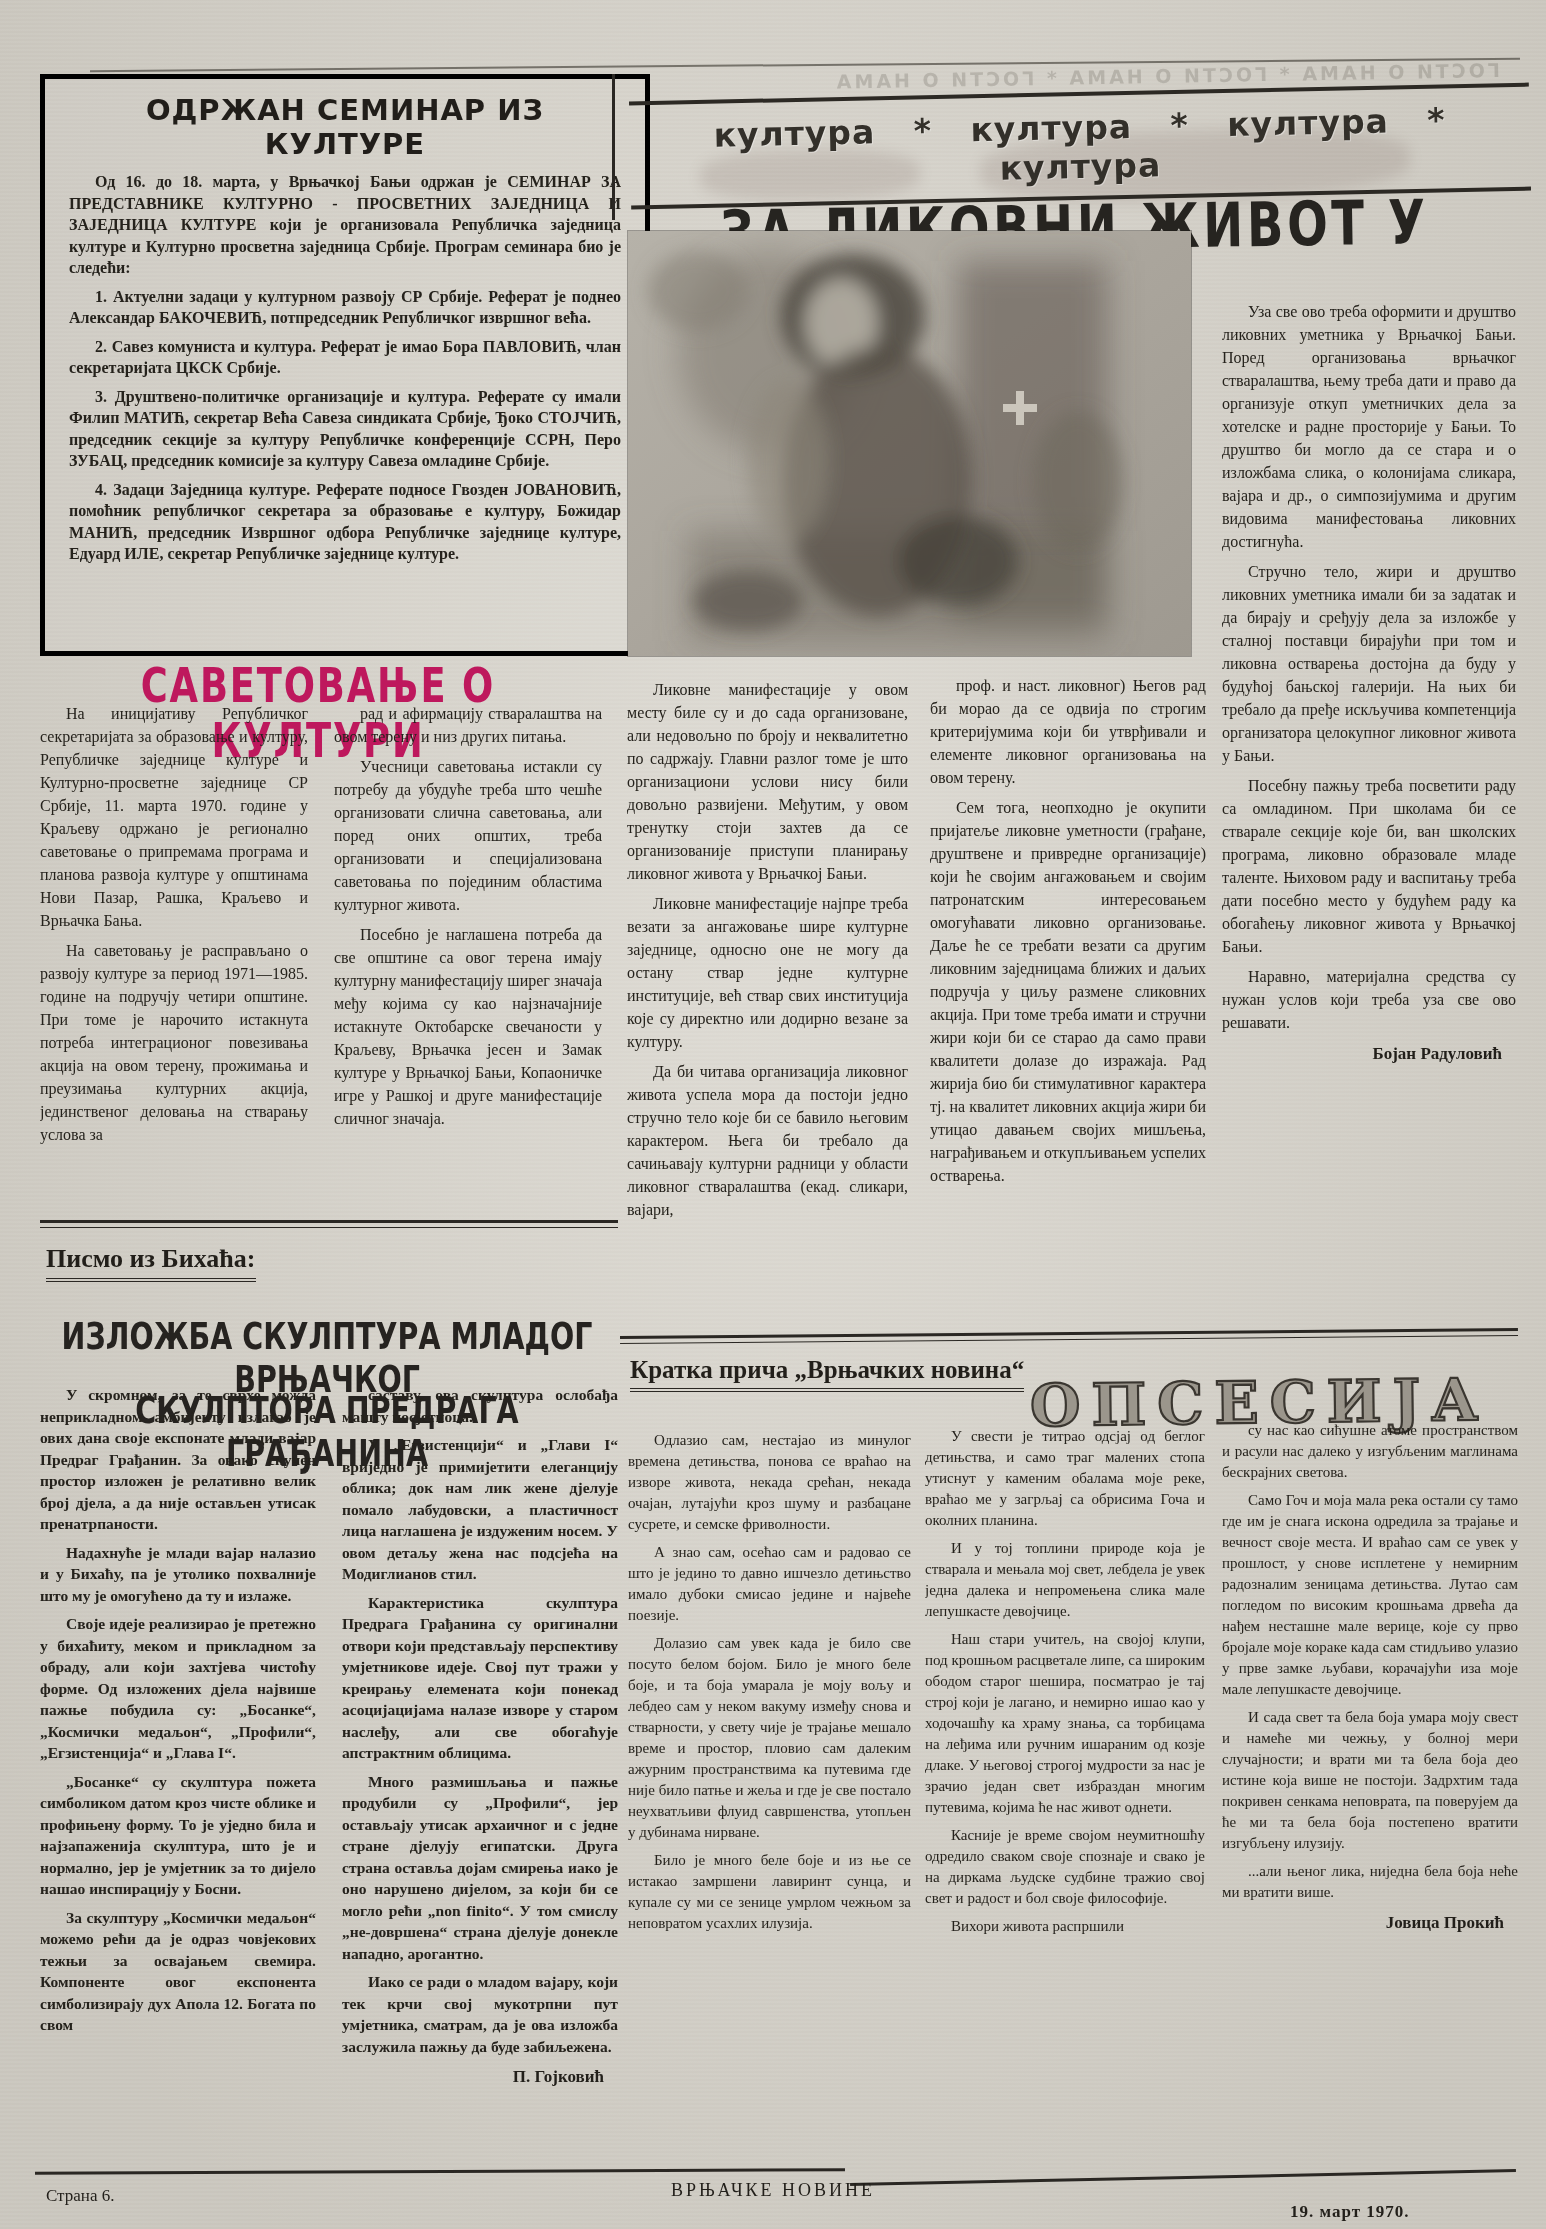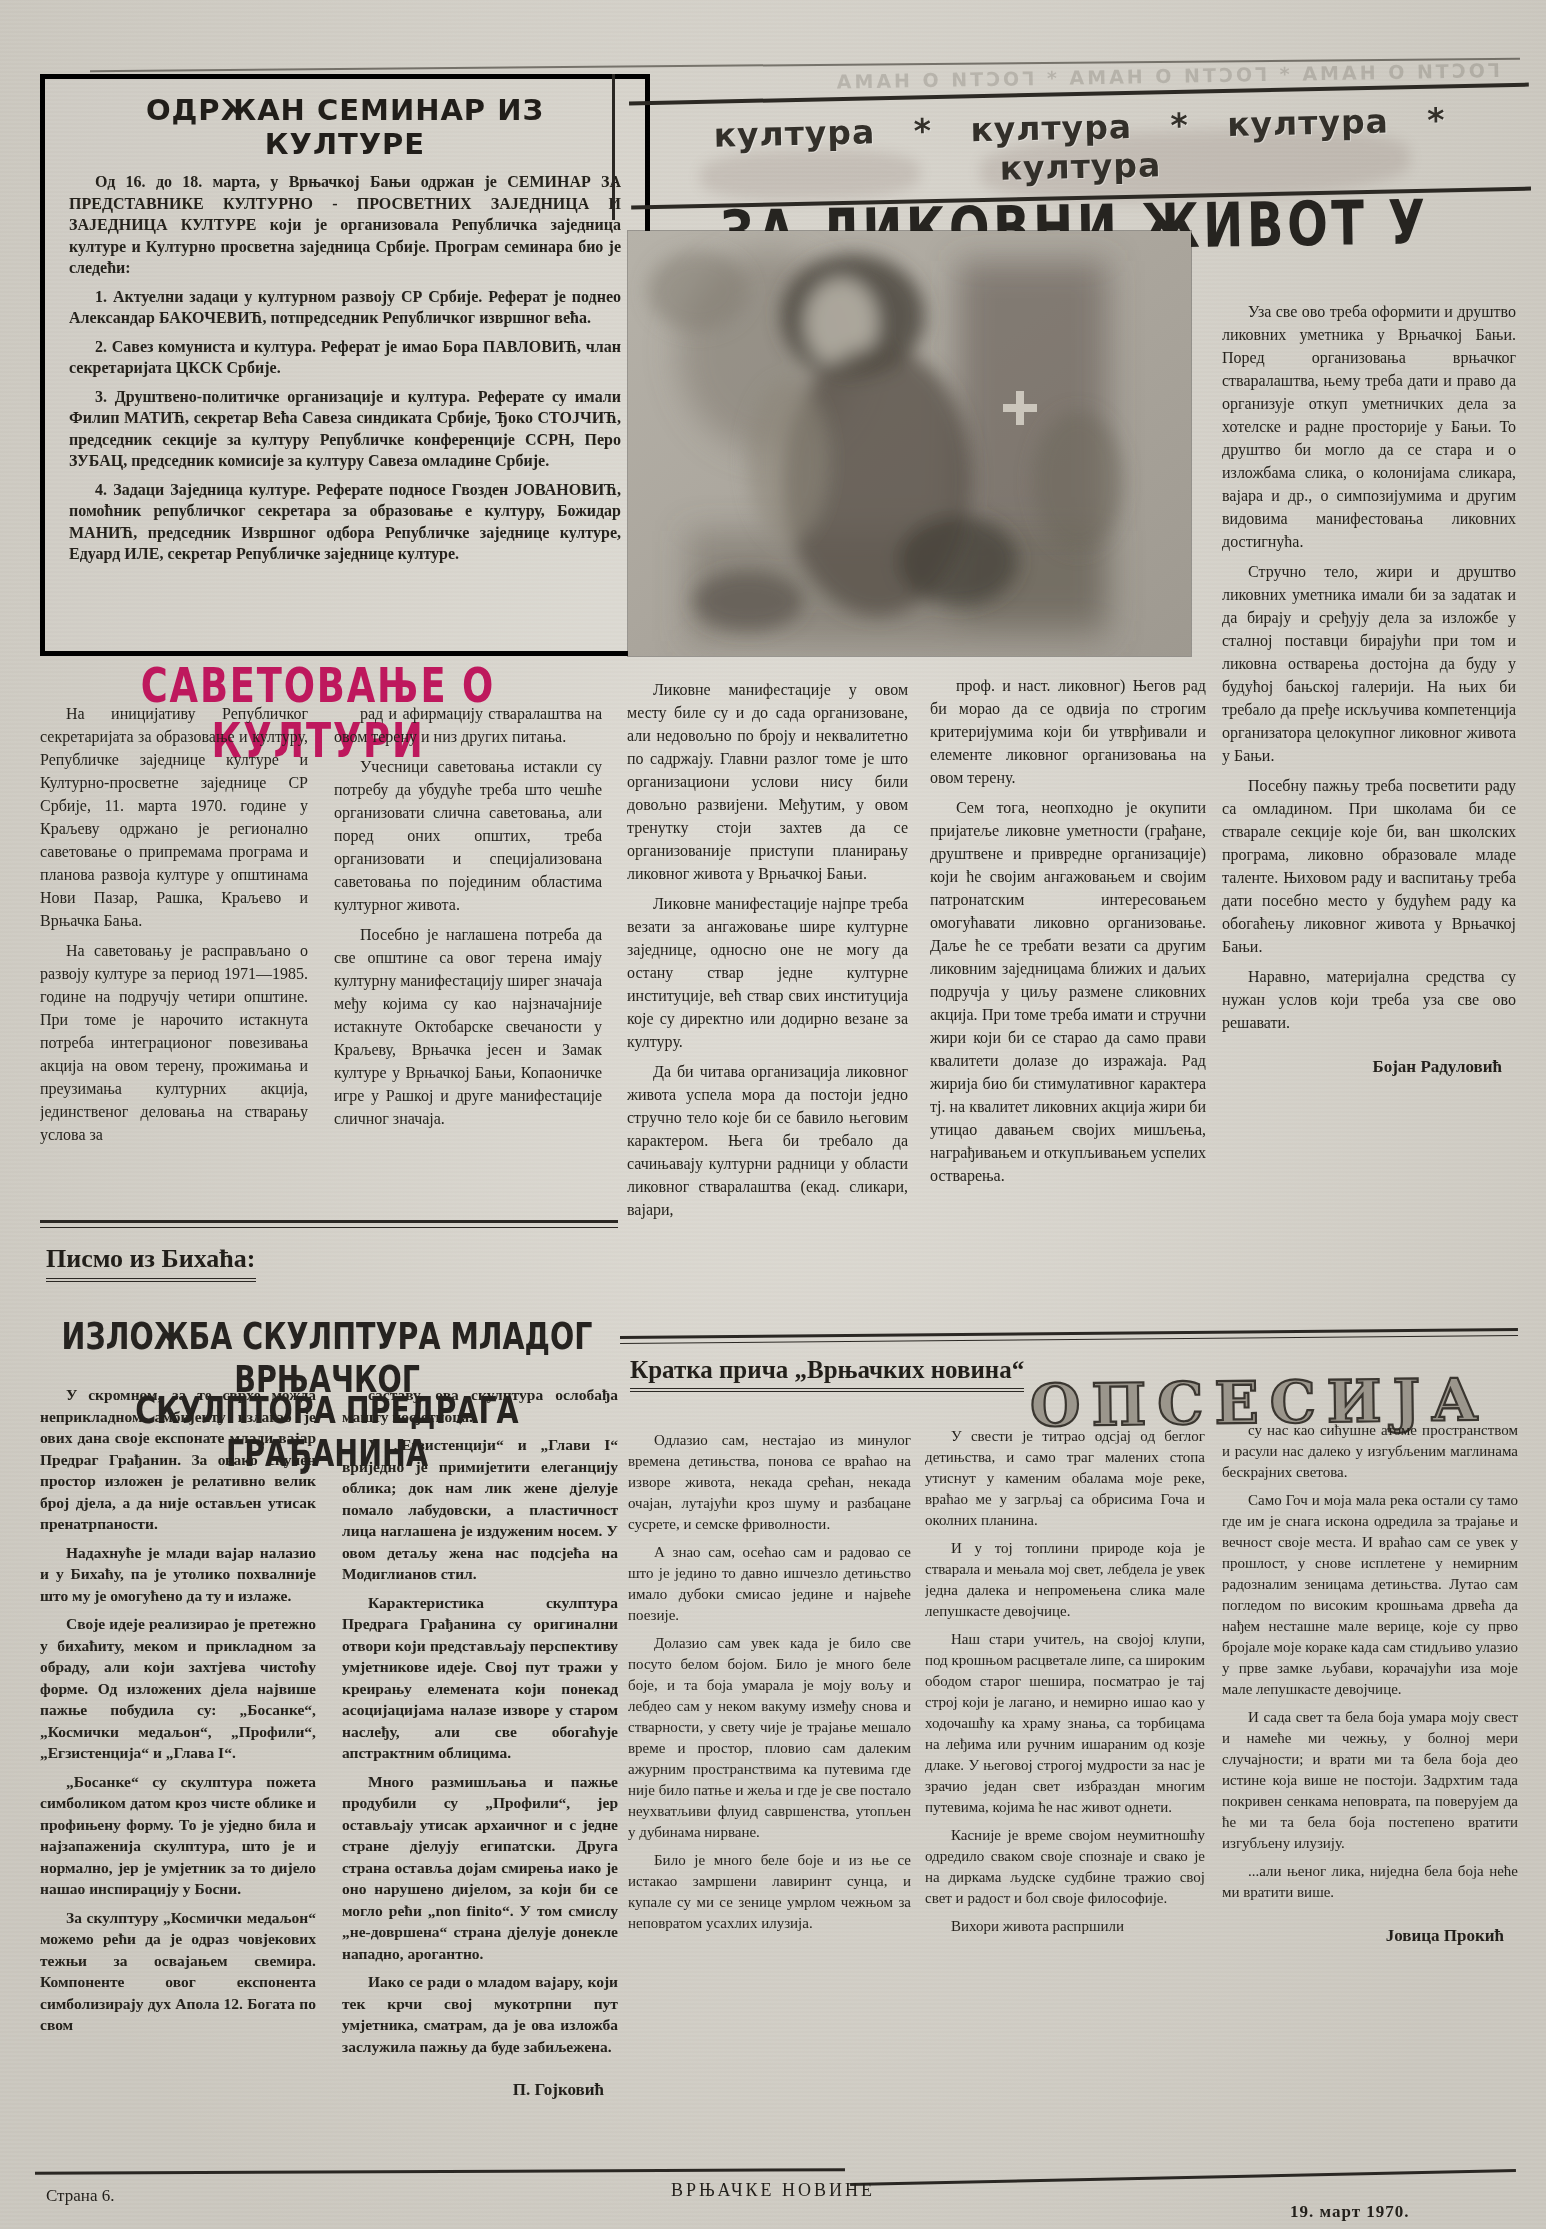--- a/index.html
+++ b/index.html
@@ -40,21 +40,21 @@
   #savetovanje-cols .col{width:268px;}
   
   .rule-double{border-top:3px solid #2a2723;border-bottom:1px solid #2a2723;height:4px;}
   #pismo-rule{left:40px;top:1220px;width:578px;}
   #pismo-kicker{left:46px;top:1244px;font-size:26px;font-weight:700;}
   #pismo-kicker span{border-bottom:4px double #2a2723;padding-bottom:5px;}
   #pismo-title{left:36px;top:1295px;width:582px;text-align:center;font-size:31px;line-height:37px;color:#262320;}
   #pismo-cols{left:40px;top:1384px;width:578px;height:772px;overflow:hidden;display:flex;gap:26px;}
   #pismo-cols .col{width:276px;}
   #pismo-cols p{font-size:15.5px;line-height:21.5px;font-weight:bold;}
-  .byline{text-align:right;font-weight:700;font-size:17px;margin-top:23px;padding-right:14px;}
+  .byline{text-align:right;font-weight:700;font-size:17px;margin-top:10px;padding-right:14px;}
   
   #v-divider{left:612px;top:74px;width:3px;height:146px;background:#2a2723;}
   #top-hairline{left:90px;top:64px;width:1430px;height:2px;background:rgba(40,36,30,0.55);transform:rotate(-0.5deg);}
   #kultura-strip{
     left:630px;top:92px;width:888px;transform:rotate(-1.2deg);
     border-top:4px solid #2c2924;border-bottom:4px solid #2c2924;
     padding:12px 6px 10px 6px;text-align:center;
   }
   #kultura-strip .strip-text{
     font-size:33px;letter-spacing:1px;word-spacing:26px;color:#33302a;

